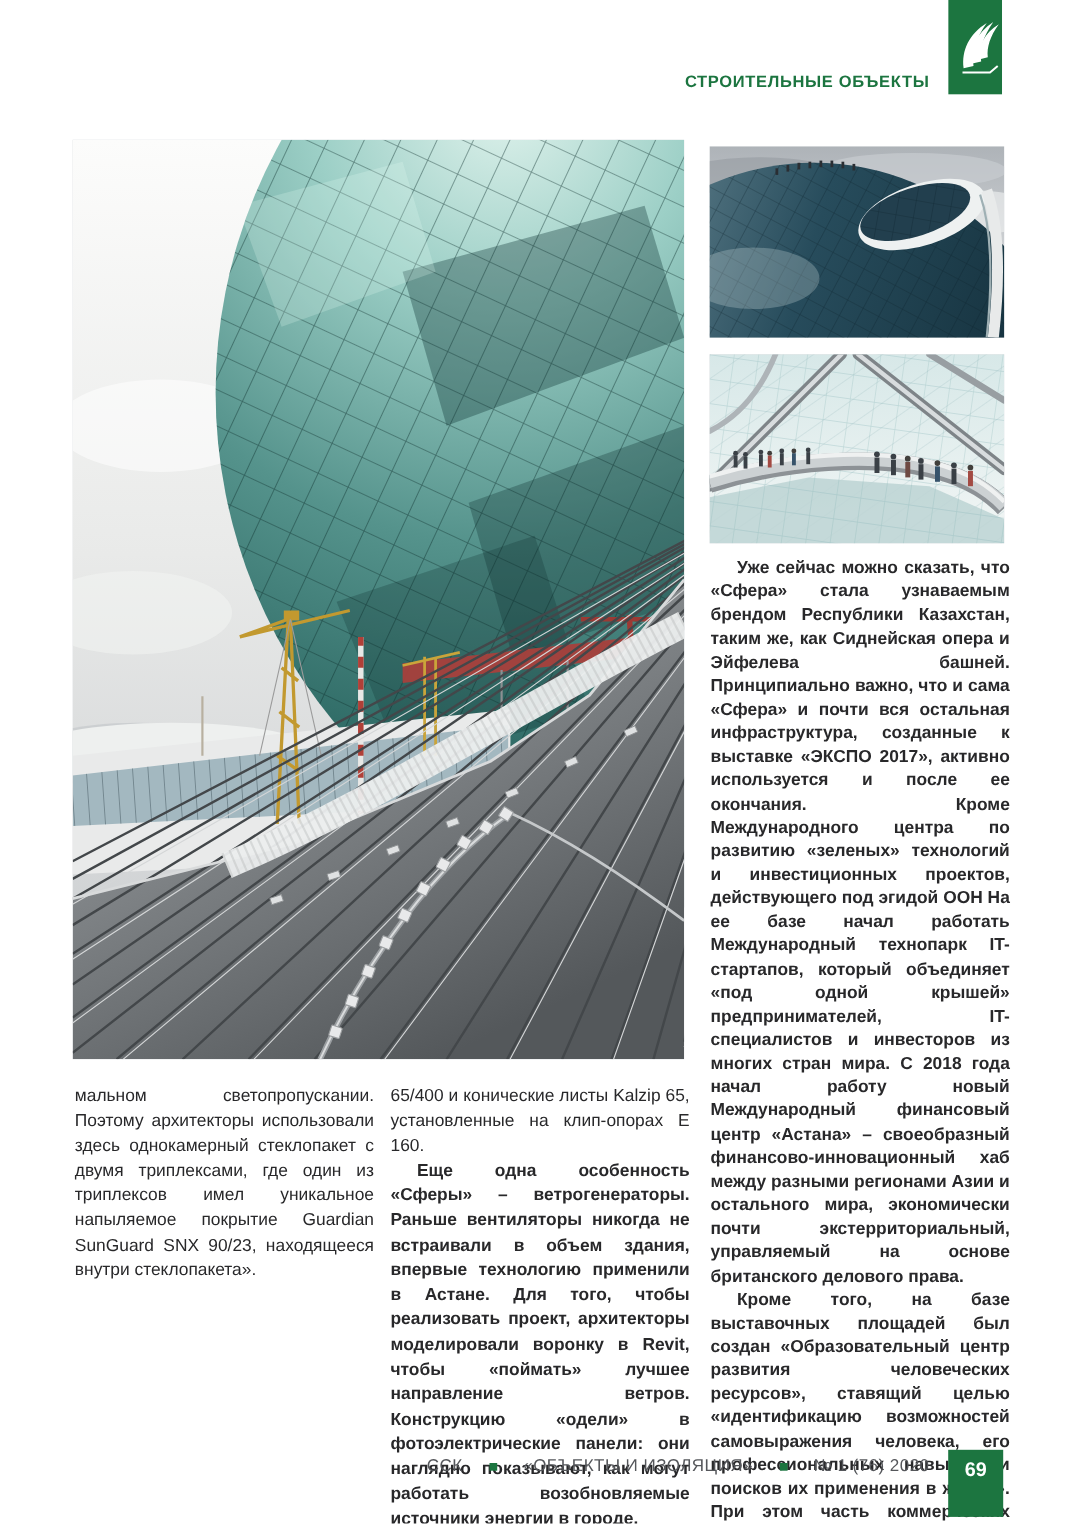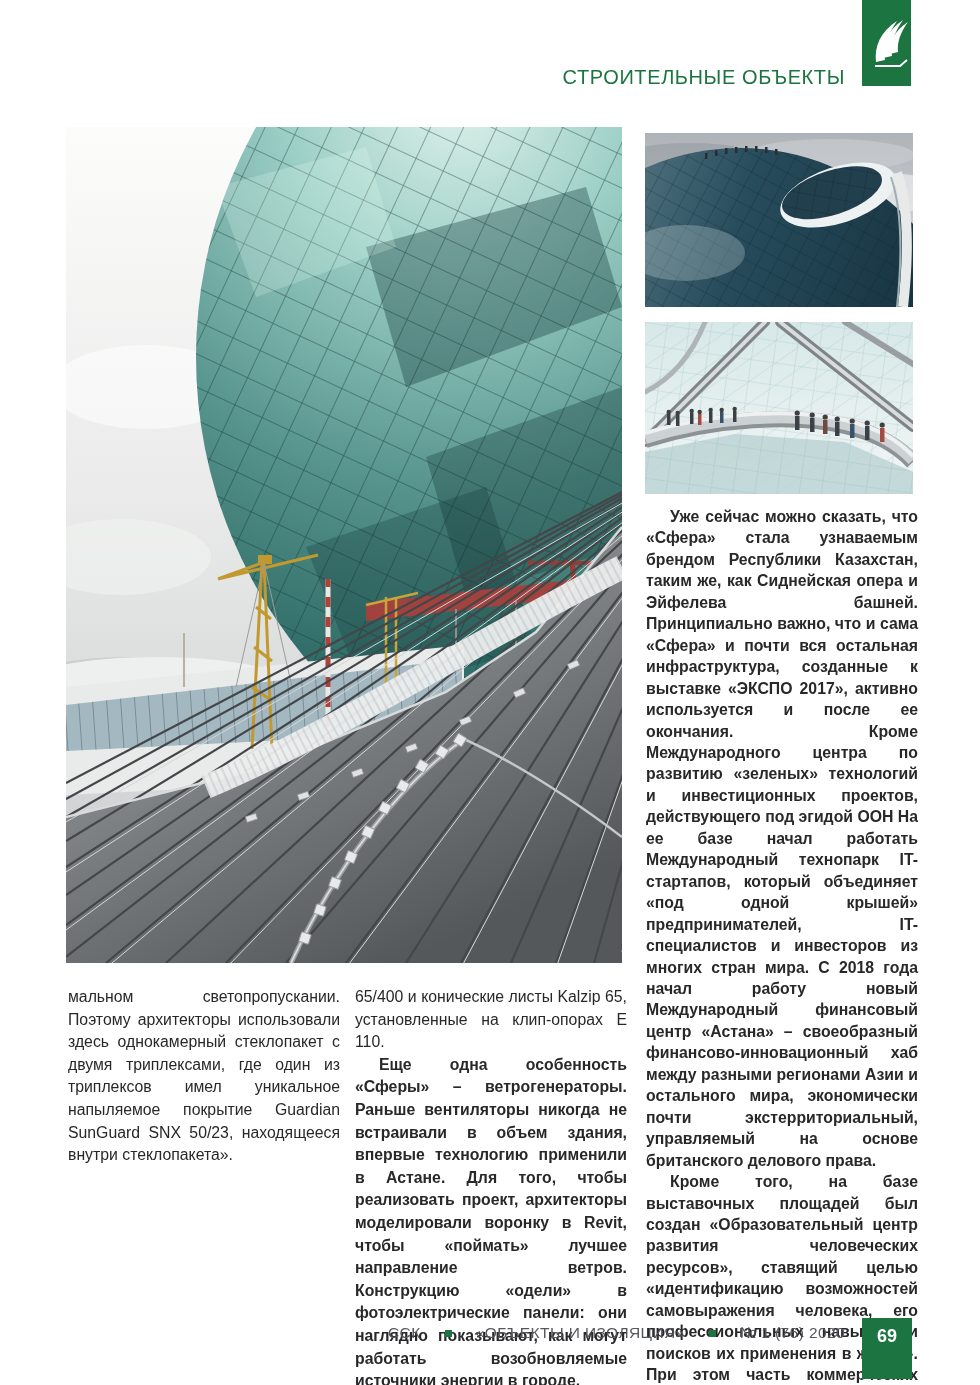--- a/index.html
+++ b/index.html
@@ -1,21 +1,21 @@
 <!DOCTYPE html>
 <html lang="ru" style="--brand-green: #1C7540; --footer-text: #55575B; --body-text: #28282A;"><head>
 <meta charset="utf-8">
 <style>
   html,body{margin:0;padding:0;background:#ffffff;}
   body{width:980px;height:1385px;position:relative;overflow:hidden;
        font-family:"Liberation Sans","DejaVu Sans",sans-serif;}
   .page{position:absolute;inset:0;background:#fff;}
 
   .section-title{position:absolute;top:66px;right:135px;
-    color:var(--brand-green,#1C7540);font-weight:normal;font-size:20px;
+    color:var(--brand-green,#1C7540);font-weight:bold;font-size:15px;
     letter-spacing:.6px;}
 
   .logo{position:absolute;top:0;left:862px;width:49px;height:86px;}
   .logo svg{display:block;width:100%;height:100%;}
 
   figure{margin:0;position:absolute;overflow:hidden;background:#dfe2e3;}
   figure svg{display:block;width:100%;height:100%;}
   #photo-main{left:66px;top:127px;width:556px;height:836px;}
   #photo-top{left:645px;top:133px;width:268px;height:174px;}
   #photo-mid{left:645px;top:322px;width:268px;height:172px;}
@@ -283,25 +283,25 @@
       </g>
     </svg>
   </figure>
 
   <div class="col col-right">
     <p class="ind">Уже сейчас можно сказать, что «Сфера» стала узнаваемым брендом Республики Казахстан, таким же, как Сиднейская опера и Эйфелева башней. Принципиально важно, что и сама «Сфера» и почти вся остальная инфраструктура, созданные к выставке «ЭКСПО 2017», активно используется и после ее окончания. Кроме Международного центра по развитию «зеленых» технологий и инвестиционных проектов, действующего под эгидой ООН На ее базе начал работать Международный технопарк IT-стартапов, который объединяет «под одной крышей» предпринимателей, IT-специалистов и инвесторов из многих стран мира. С 2018 года начал работу новый Международный финансовый центр «Астана» – своеобразный финансово-инновационный хаб между разными регионами Азии и остального мира, экономически почти экстерриториальный, управляемый на основе британского делового права.</p>
     <p class="ind">Кроме того, на базе выставочных площадей был создан «Образовательный центр развития человеческих ресурсов», ставящий целью «идентификацию возможностей самовыражения человека, его профессиональных навыков и поисков их применения в жизни». При этом часть коммерческих павильонов передана на возмездной основе предпринимателям, которые организовали там различных сервисы для обслуживания всего сложного многофункционального комплекса и его посетителей.</p>
   </div>
 
   <div class="col col-left">
-    <p>мальном светопропускании. Поэтому архитекторы использовали здесь однокамерный стеклопакет с двумя триплексами, где один из триплексов имел уникальное напыляемое покрытие Guardian SunGuard SNX 50/23, находящееся внутри стеклопакета».</p>
+    <p>мальном светопропускании. Поэтому архитекторы использовали здесь однокамерный стеклопакет с двумя триплексами, где один из триплексов имел уникальное напыляемое покрытие Guardian SunGuard SNX 90/23, находящееся внутри стеклопакета».</p>
   </div>
 
   <div class="col col-mid">
-    <p>65/400 и конические листы Kalzip 65, установленные на клип-опорах Е 110.</p>
+    <p>65/400 и конические листы Kalzip 65, установленные на клип-опорах Е 160.</p>
     <p class="ind">Еще одна особенность «Сферы» – ветрогенераторы. Раньше вентиляторы никогда не встраивали в объем здания, впервые технологию применили в Астане. Для того, чтобы реализовать проект, архитекторы моделировали воронку в Revit, чтобы «поймать» лучшее направление ветров. Конструкцию «одели» в фотоэлектрические панели: они наглядно показывают, как могут работать возобновляемые источники энергии в городе.</p>
   </div>
 
   <div class="footer">
     <span>ССК</span>
     <span class="bullet"></span>
     <span>«ОБЪЕКТЫ И ИЗОЛЯЦИЯ»</span>
     <span class="bullet"></span>
     <span>№ 1 (76) 2020</span>
   </div>

